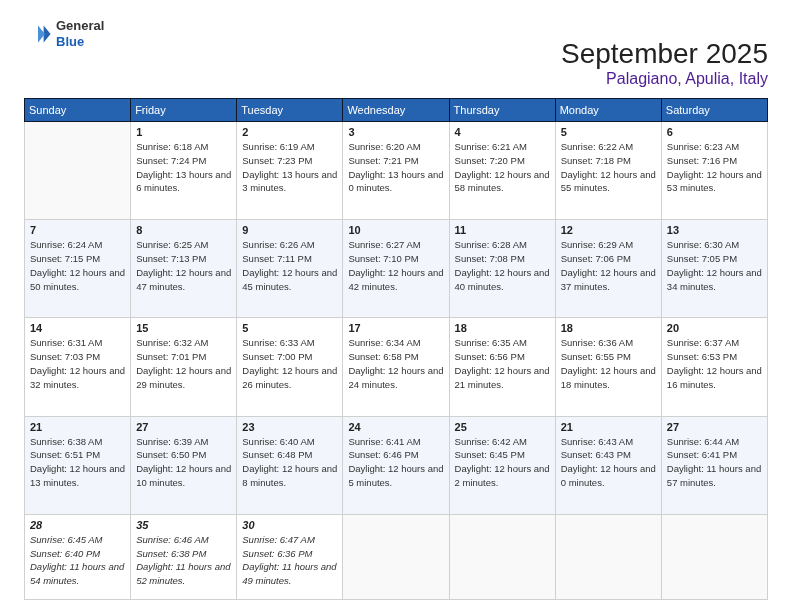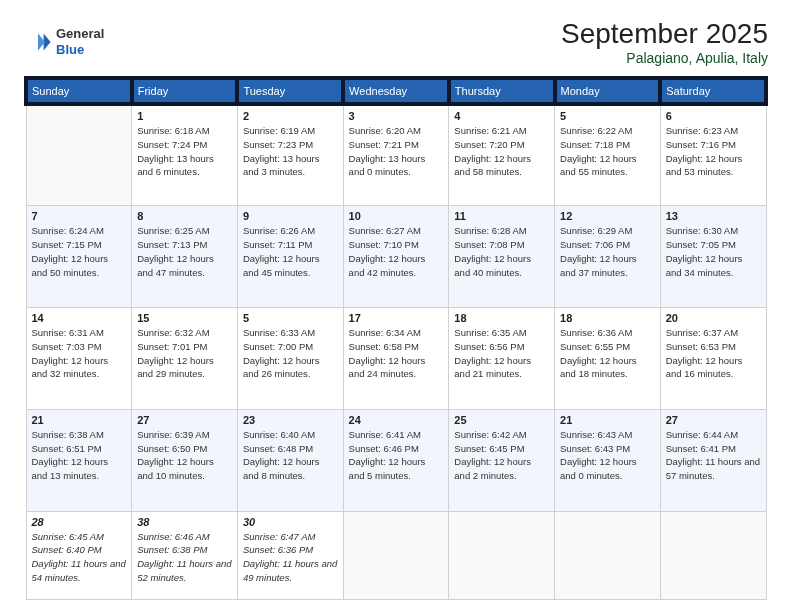--- a/index.html
+++ b/index.html
@@ -13,21 +13,21 @@
     .page {
       width: 792px;
       height: 612px;
       padding: 18px 24px 12px 24px;
       display: flex;
       flex-direction: column;
     }
     .header {
       display: flex;
       justify-content: space-between;
-      align-items: center;
+      align-items: flex-start;
       margin-bottom: 10px;
     }
     .logo {
       display: flex;
       align-items: center;
       gap: 4px;
     }
     .logo-text {
       display: flex;
       flex-direction: column;
@@ -36,44 +36,45 @@
       line-height: 1.2;
     }
     .logo-general { color: #333; }
     .logo-blue { color: #1a5fb4; }
     .logo-icon {
       width: 28px;
       height: 28px;
     }
     .title-block {
       text-align: right;
+      margin-top: 20px;
     }
     .month-title {
       font-size: 28px;
       font-weight: normal;
       color: #222;
     }
     .subtitle {
-      font-size: 14px;
-      color: #14532d;
+      font-size: 16px;
+      color: #4c1d95;
     }
     .calendar {
       flex: 1;
       border-collapse: collapse;
       width: 100%;
       font-size: 10px;
     }
     .calendar th {
       background: #2563b0;
       color: #fff;
       padding: 5px 4px;
       text-align: left;
       font-size: 11px;
       font-weight: normal;
-      border: 4px solid #0f172a;
+      border: 1px solid #0f172a;
     }
     .calendar td {
       vertical-align: top;
       padding: 4px 5px;
       border: 1px solid #d0d0d0;
       width: 14.28%;
       height: 90px;
     }
     .calendar tr:last-child td {
       height: 72px;
@@ -246,21 +247,21 @@
             <span class="day-number">27</span>
             <div class="day-info">Sunrise: 6:44 AM<br>Sunset: 6:41 PM<br>Daylight: 11 hours and 57 minutes.</div>
           </td>
         </tr>
         <tr>
           <td class="row-bg-odd">
             <span class="day-number">28</span>
             <div class="day-info">Sunrise: 6:45 AM<br>Sunset: 6:40 PM<br>Daylight: 11 hours and 54 minutes.</div>
           </td>
           <td class="row-bg-odd">
-            <span class="day-number">38</span>
+            <span class="day-number">35</span>
             <div class="day-info">Sunrise: 6:46 AM<br>Sunset: 6:38 PM<br>Daylight: 11 hours and 52 minutes.</div>
           </td>
           <td class="row-bg-odd">
             <span class="day-number">30</span>
             <div class="day-info">Sunrise: 6:47 AM<br>Sunset: 6:36 PM<br>Daylight: 11 hours and 49 minutes.</div>
           </td>
           <td class="empty"></td>
           <td class="empty"></td>
           <td class="empty"></td>
           <td class="empty"></td>

